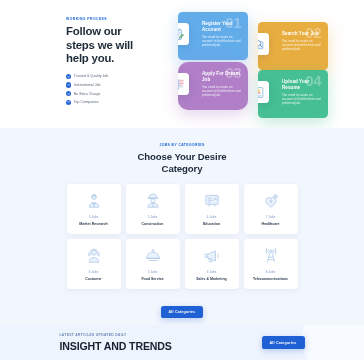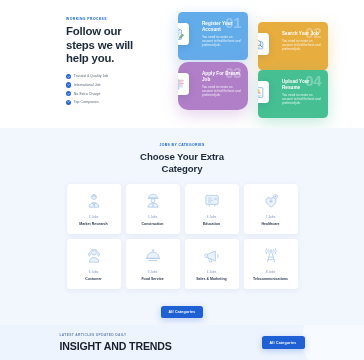--- a/index.html
+++ b/index.html
@@ -325,21 +325,21 @@
           </div>
         </div>
 
       </div>
     </div>
   </section>
 
   <section class="cat-section">
     <div class="cat-head">
       <div class="cat-eyebrow">Jobs by Categories</div>
-      <h2 class="cat-title">Choose Your Extra Category</h2>
+      <h2 class="cat-title">Choose Your Desire Category</h2>
     </div>
 
     <div class="cat-grid">
 
       <div class="cat-card">
         <span class="cat-icon">
           <svg viewBox="0 0 32 32" fill="none" stroke="#a8c4e6" stroke-width="1.3">
             <circle cx="16" cy="9" r="4.2" fill="#eaf2fc"></circle>
               <path d="M12 7.5h8M13.8 4.9h4.4"></path>
             <path d="M7.5 27c0-5 3.8-8.2 8.5-8.2S24.5 22 24.5 27z" fill="#eaf2fc"></path>

